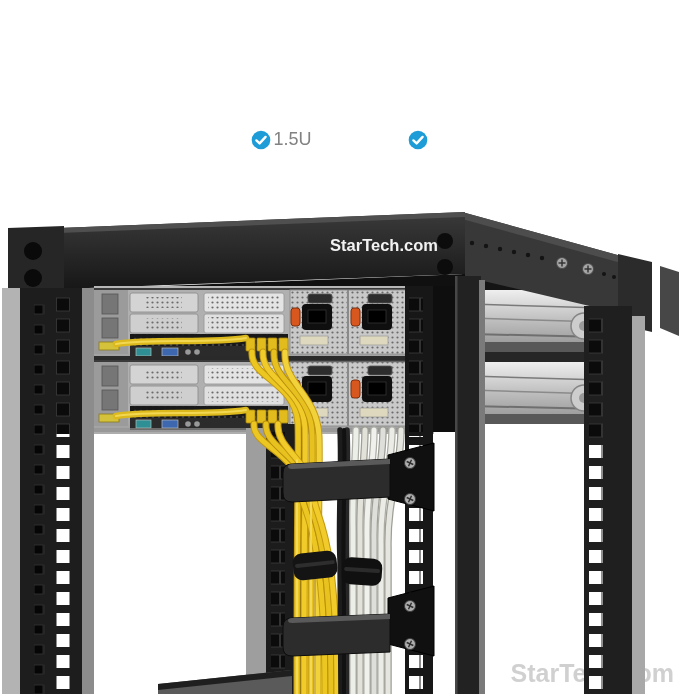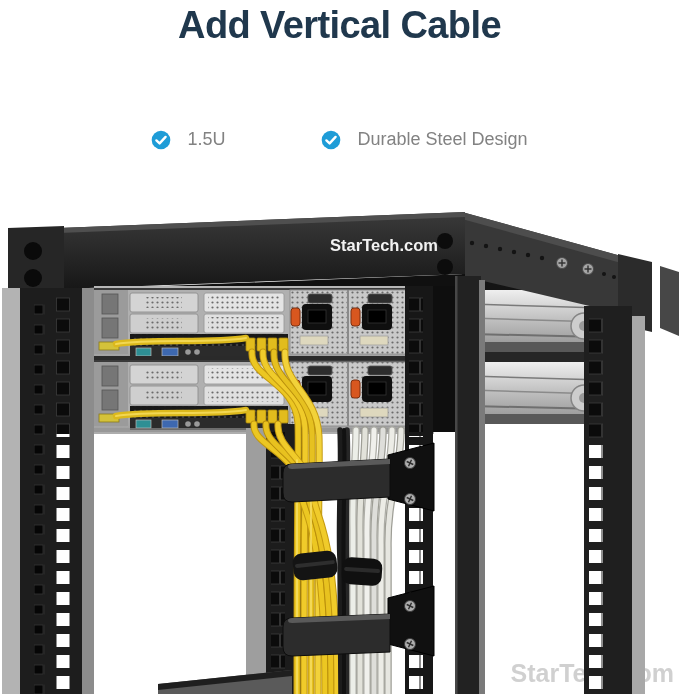--- a/index.html
+++ b/index.html
@@ -9,49 +9,47 @@
   }
   .title{
     position:absolute;top:0;left:0;right:0;text-align:center;
     font-weight:bold;font-size:38px;line-height:44px;letter-spacing:-0.6px;
     color:#20384d;padding-top:3px;
   }
   .features{
     position:absolute;top:129px;left:0;right:0;
     display:flex;justify-content:center;align-items:center;gap:96px;
   }
-  .feature{display:flex;align-items:center;gap:16px;font-size:18px;color:#828282;}
+  .feature{display:flex;align-items:center;gap:2px;font-size:18px;color:#828282;}
   .feature svg{display:block;}
   svg.rack{position:absolute;left:0;top:0;}
   .brand-text{font-family:"Liberation Sans",sans-serif;font-weight:bold;}
   .watermark-text{font-family:"Liberation Sans",sans-serif;font-weight:bold;}
 </style>
 </head>
 <body>
 
 <div class="canvas">
 
   <div class="title">
-    <div>Add Vertical Cable</div>
   </div>
 
   <div class="features">
     <div class="feature">
       <svg width="20" height="20" viewBox="0 0 20 20">
         <circle cx="10" cy="10" r="9.3" fill="#1e9cd7"></circle>
         <path d="M5.4 10.4 L8.6 13.4 L14.6 6.9" fill="none" stroke="#ffffff" stroke-width="2.4" stroke-linecap="round" stroke-linejoin="round"></path>
       </svg>
       <span>1.5U</span>
     </div>
     <div class="feature">
       <svg width="20" height="20" viewBox="0 0 20 20">
         <circle cx="10" cy="10" r="9.3" fill="#1e9cd7"></circle>
         <path d="M5.4 10.4 L8.6 13.4 L14.6 6.9" fill="none" stroke="#ffffff" stroke-width="2.4" stroke-linecap="round" stroke-linejoin="round"></path>
       </svg>
-      <span>Durable Steel Design</span>
     </div>
   </div>
 
   <svg class="rack" width="679" height="694" viewBox="0 0 679 694">
     <defs>
       <linearGradient id="railGradTop" x1="0" y1="0" x2="0" y2="1">
         <stop offset="0" stop-color="#3a3a3a"></stop>
           <stop offset="1" stop-color="#161616"></stop>
       </linearGradient>
       <linearGradient id="srvGrad" x1="0" y1="0" x2="0" y2="1">

